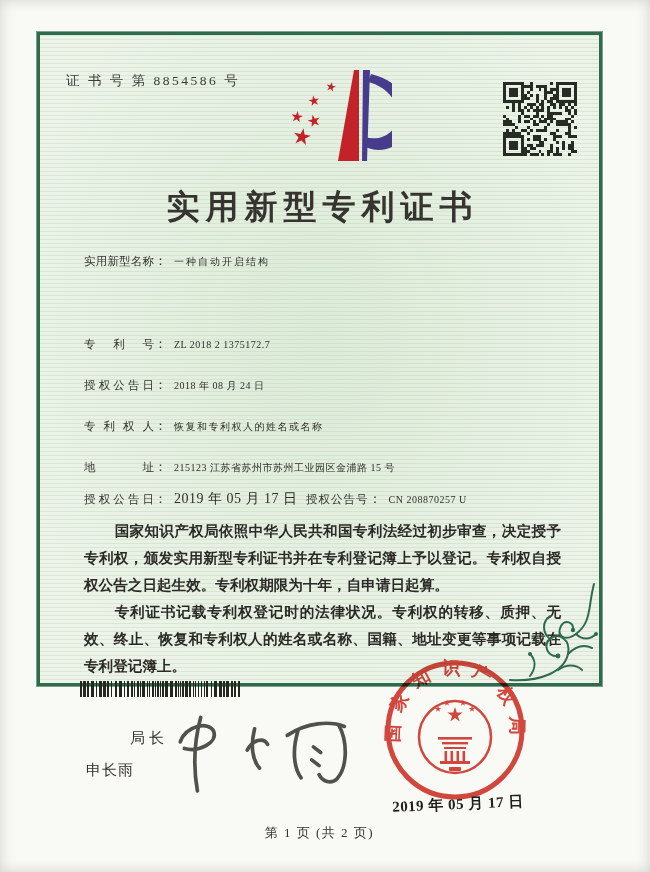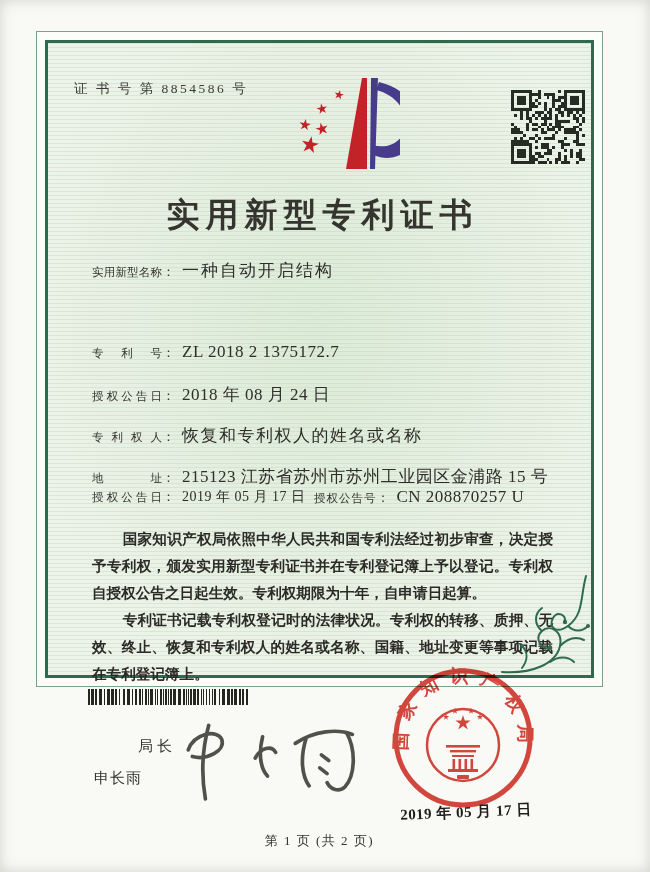--- a/index.html
+++ b/index.html
@@ -3,21 +3,21 @@
 <meta charset="utf-8">
 <style>
   html,body{margin:0;padding:0;background:#e7e7e3;}
   .photo{
     position:relative;width:650px;height:872px;background:#f9faf6;overflow:hidden;
     font-family:"Liberation Serif","DejaVu Serif",serif;color:#2e2d2a;
     box-shadow:inset 0 0 14px rgba(90,90,80,.25);
   }
   .frame{
     position:absolute;left:36px;top:31px;width:567px;height:656px;
-    border:1px solid #7ba18a;padding:8px;background:#fdfdfa;box-sizing:border-box;
+    border:1px solid #7ba18a;padding:0;background:#fdfdfa;box-sizing:border-box;
   }
   .paper{
     position:relative;width:100%;height:100%;box-sizing:border-box;
     border:3px solid #2e6b4e;
     background-color:#edf3e9;
     background-image:
       repeating-linear-gradient(180deg, rgba(186,212,182,.38) 0 1px, rgba(255,255,255,0) 1px 4px),
       radial-gradient(ellipse at 50% 46%, rgba(205,227,200,.55), rgba(255,255,255,0) 78%);
   }
   .cert-no{position:absolute;left:26px;top:37px;font-size:13.5px;letter-spacing:2.5px;color:#3c3b37;}
@@ -27,21 +27,21 @@
     position:absolute;left:0;top:150px;width:100%;text-align:center;
     font-size:33px;font-weight:700;letter-spacing:6px;color:#35342f;text-indent:6px;
   }
   .fields{position:absolute;left:44px;top:216px;right:26px;height:270px;}
   .frow{position:absolute;left:0;right:0;white-space:nowrap;}
   .lbl{
     display:inline-block;width:70px;font-size:11.5px;color:#35342f;
     text-align:justify;text-align-last:justify;text-justify:inter-character;vertical-align:baseline;
   }
   .colon{font-size:13px;color:#35342f;}
-  .val{font-size:17px;margin-left:7px;color:#2f2e2a;letter-spacing:.5px;}
+  .val{font-size:10px;margin-left:7px;color:#2f2e2a;letter-spacing:.5px;}
   .pair2{position:absolute;left:222px;top:0;white-space:nowrap;}
   .pair2 .lbl2{font-size:11.5px;letter-spacing:1px;color:#35342f;}
   .paras{position:absolute;left:44px;right:38px;top:483px;font-size:14.6px;line-height:27px;
     text-align:justify;color:#2b2a26;font-weight:600;}
   .paras p{margin:0;text-indent:2.1em;}
   .barcode{position:absolute;left:40px;top:646px;width:164px;height:16px;}
   .signer-title{position:absolute;left:46px;top:694px;font-family:"Liberation Sans","DejaVu Sans",sans-serif;
     font-size:15px;letter-spacing:4px;color:#33322e;margin-left:44px;}
   .signer-name{position:absolute;left:46px;top:726px;font-family:Liberation Mono, monospace;
     font-size:15px;letter-spacing:1px;color:#33322e;}
@@ -402,21 +402,21 @@
         </div>
         <div class="frow" style="top:124px">
           <span class="lbl">授权公告日</span><span class="colon">：</span><span class="val">2018 年 08 月 24 日</span>
         </div>
         <div class="frow" style="top:165px">
           <span class="lbl">专利权人</span><span class="colon">：</span><span class="val" style="letter-spacing:1.5px">恢复和专利权人的姓名或名称</span>
         </div>
         <div class="frow" style="top:206px">
           <span class="lbl">地址</span><span class="colon">：</span><span class="val">215123 江苏省苏州市苏州工业园区金浦路 15 号</span>
         </div>
-        <div class="frow" style="top:228px">
+        <div class="frow" style="top:238px">
           <span class="lbl">授权公告日</span><span class="colon">：</span><span class="val" style="font-size:14px">2019 年 05 月 17 日</span>
           <span class="pair2">
             <span class="lbl2">授权公告号</span><span class="colon">：</span><span class="val">CN 208870257 U</span>
           </span>
         </div>
       </div>
 
       <div class="paras">
         <p>国家知识产权局依照中华人民共和国专利法经过初步审查，决定授予专利权，颁发实用新型专利证书并在专利登记簿上予以登记。专利权自授权公告之日起生效。专利权期限为十年，自申请日起算。</p>
         <p>专利证书记载专利权登记时的法律状况。专利权的转移、质押、无效、终止、恢复和专利权人的姓名或名称、国籍、地址变更等事项记载在专利登记簿上。</p>

